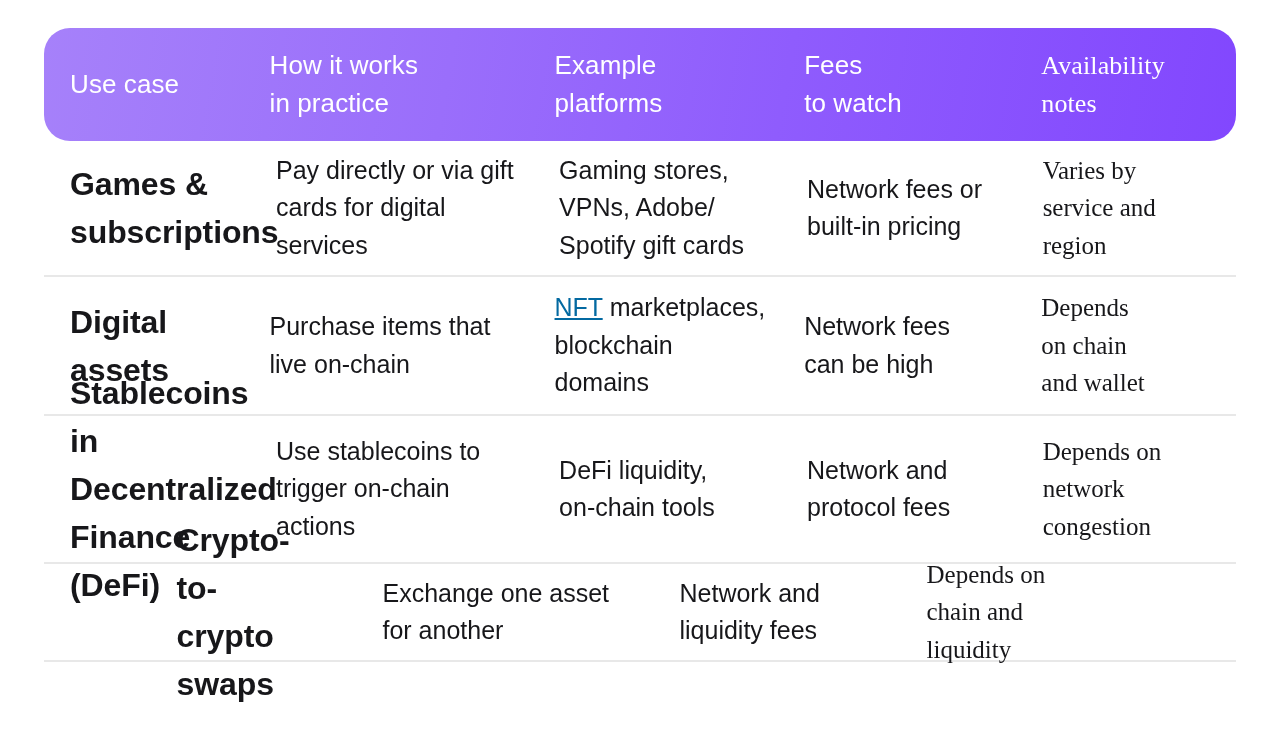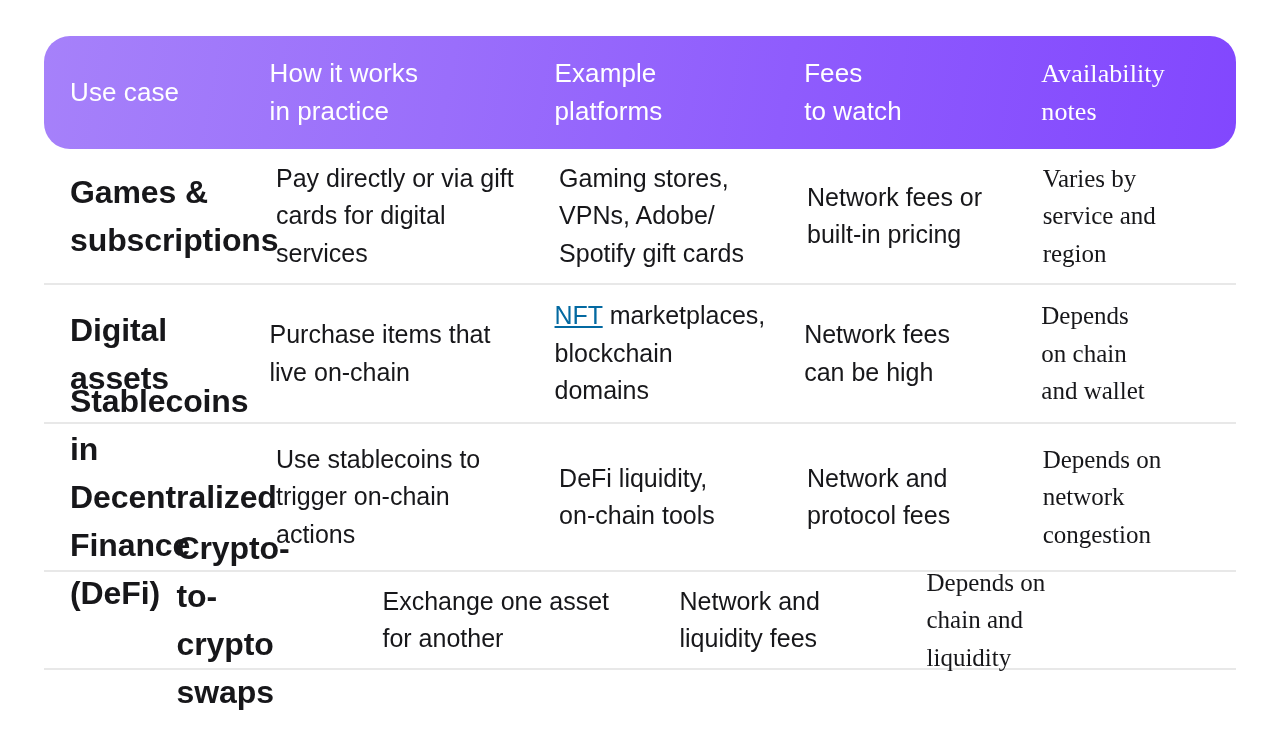--- a/index.html
+++ b/index.html
@@ -11,21 +11,21 @@
     height: 747px;
     background: #ffffff;
     font-family: "Liberation Sans", sans-serif;
     -webkit-font-smoothing: antialiased;
     overflow: hidden;
   }
 
   .table-wrap {
     position: absolute;
     left: 44px;
-    top: 36px;
+    top: 28px;
     width: 1192px;
   }
 
   
   .table-header {
     display: flex;
     height: 113px;
     border-radius: 26px;
     background: linear-gradient(100deg, #a681fa 0%, #9a6efb 34%, #8f5cfd 62%, #8247fe 100%);
     box-sizing: border-box;

